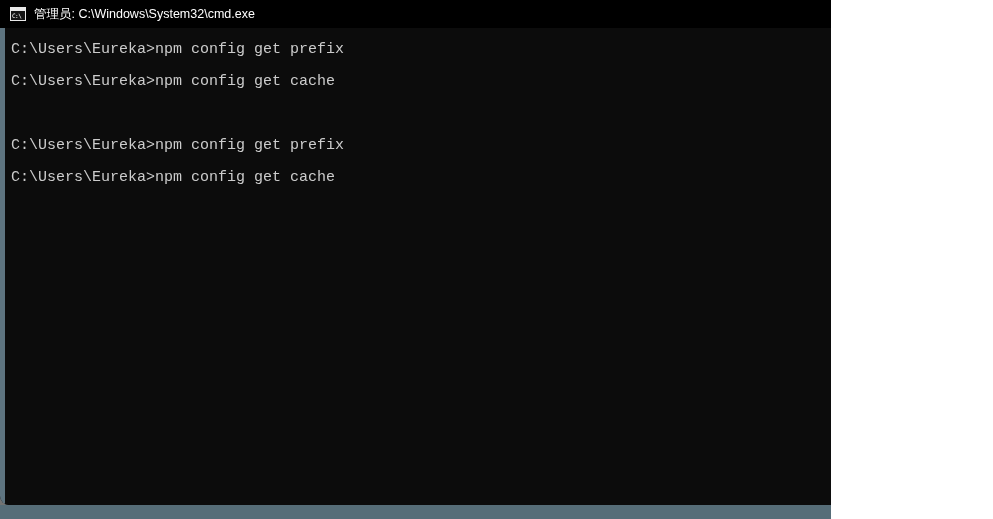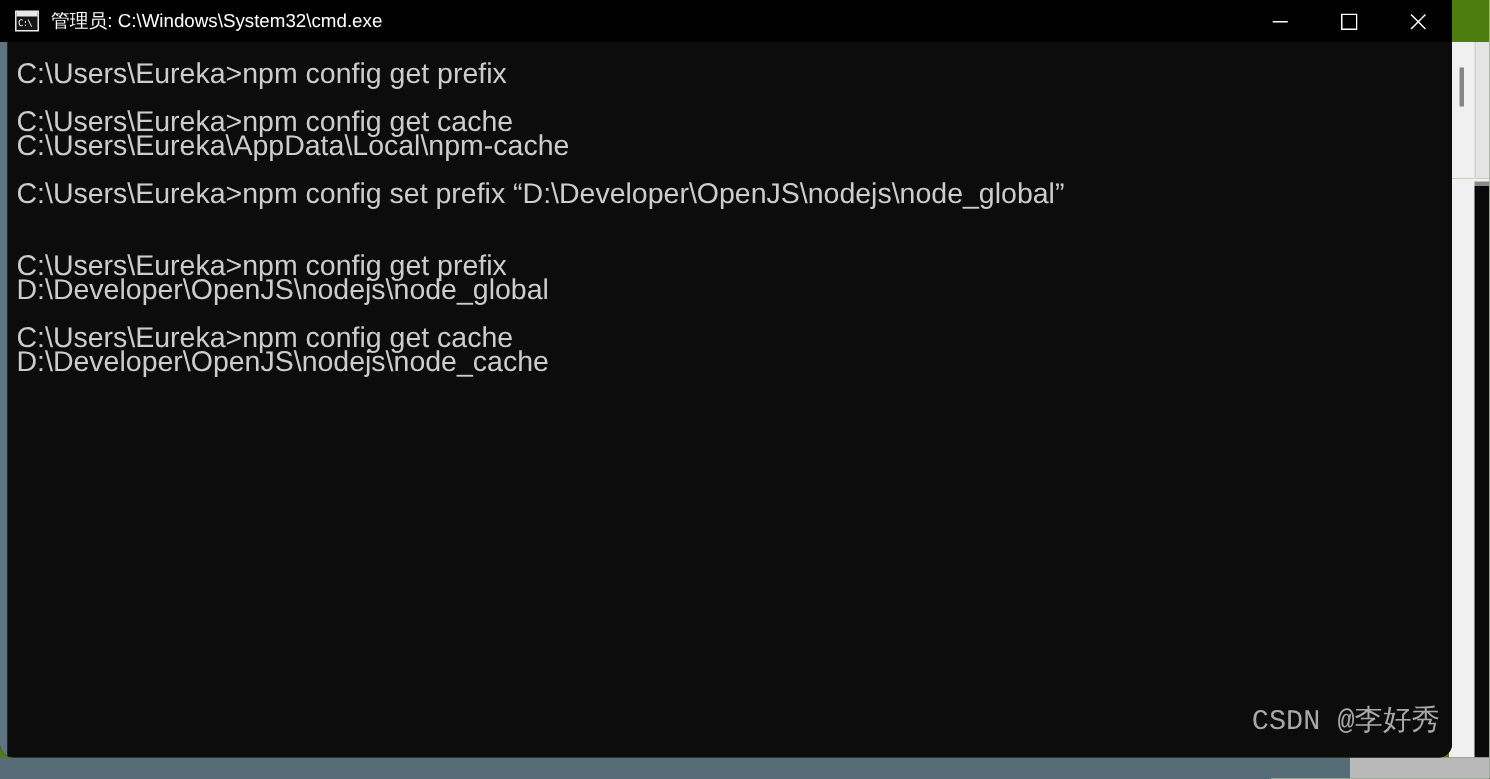--- a/index.html
+++ b/index.html
@@ -10,23 +10,23 @@
   body {
     width: 993px;
     height: 519px;
     overflow: hidden;
     font-family: "Liberation Sans", sans-serif;
   }
 
   
   #page-root {
     position: relative;
-    width: 993px;
+    width: 831px;
     height: 519px;
-    background: #4d7c0f;
+    background: #737373;
     overflow: hidden;
   }
 
   
   .page-bottom-strip {
     position: absolute;
     left: 0;
     top: 505px;
     width: 993px;
     height: 14px;
@@ -196,22 +196,22 @@
     left: 5px;
     top: 28px;
     width: 963px;
     height: 477px;
     background: #0c0c0c;
     padding: 14px 0 0 6px;
     box-sizing: border-box;
     overflow: hidden;
   }
   .term-line {
-    font-family: Liberation Sans, sans-serif;
-    font-size: 19px;
+    font-family: Liberation Mono, monospace;
+    font-size: 15px;
     line-height: 16px;
     color: #cccccc;
     white-space: pre;
     letter-spacing: 0px;
     height: 16px;
   }
   .term-line.blank { color: transparent; }
 
   
   .watermark {
@@ -269,29 +269,25 @@
             <line x1="10.3" y1="0.7" x2="0.7" y2="10.3" stroke="#ffffff" stroke-width="1"></line>
           </svg>
         </button>
       </div>
     </div>
 
     <div class="terminal">
       <div class="term-line">C:\Users\Eureka&gt;npm config get prefix</div>
       <div class="term-line blank"></div>
       <div class="term-line">C:\Users\Eureka&gt;npm config get cache</div>
-      <div class="term-line">C:\Users\Eureka\AppData\Local\npm-cache</div>
-      <div class="term-line blank"></div>
-      <div class="term-line">C:\Users\Eureka&gt;npm config set prefix “D:\Developer\OpenJS\nodejs\node_global”</div>
+      <div class="term-line blank"></div>
       <div class="term-line blank"></div>
       <div class="term-line blank"></div>
       <div class="term-line">C:\Users\Eureka&gt;npm config get prefix</div>
-      <div class="term-line">D:\Developer\OpenJS\nodejs\node_global</div>
       <div class="term-line blank"></div>
       <div class="term-line">C:\Users\Eureka&gt;npm config get cache</div>
-      <div class="term-line">D:\Developer\OpenJS\nodejs\node_cache</div>
       <div class="term-line blank"></div>
     </div>
 
     <div class="watermark">CSDN @李好秀</div>
 
   </div>
 </div>
 
 </body></html>

